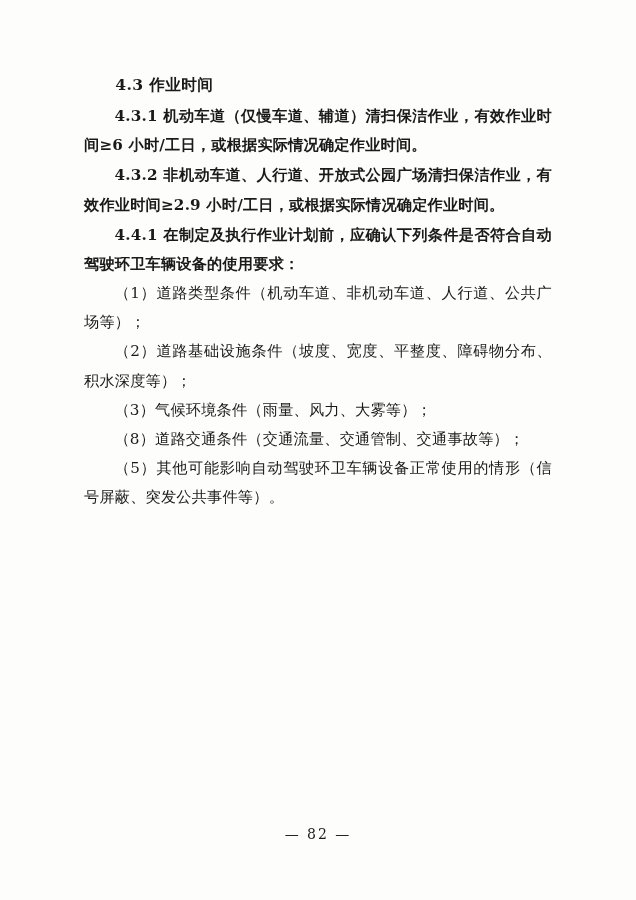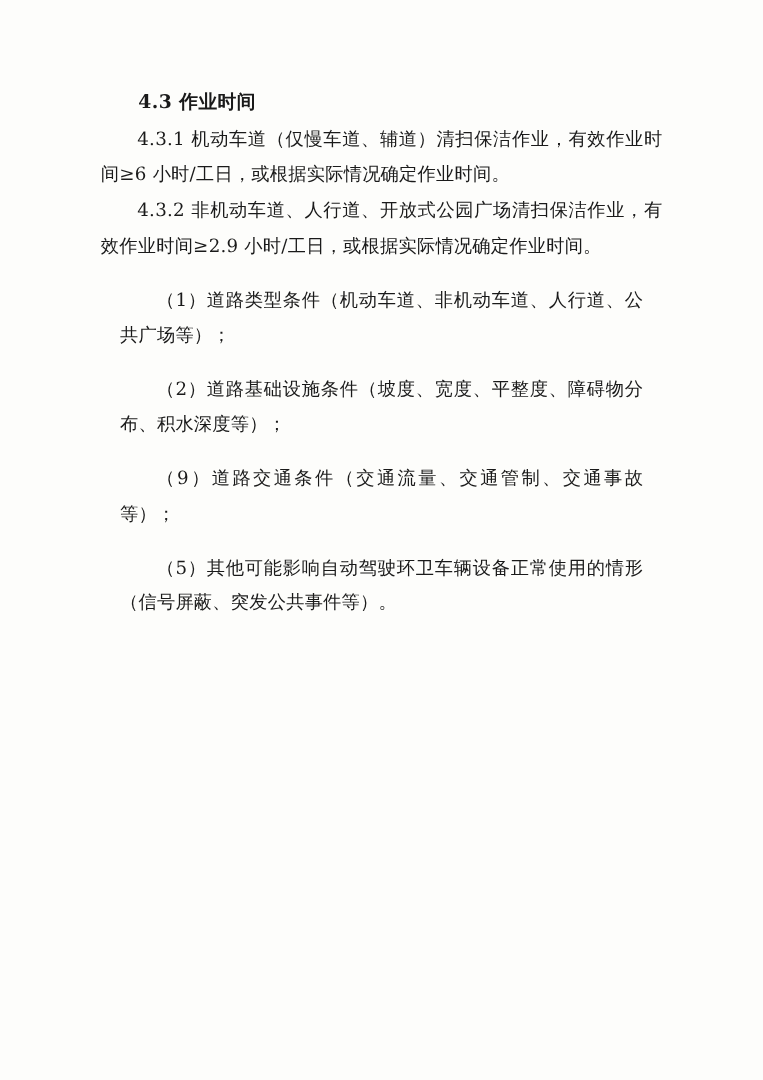--- a/index.html
+++ b/index.html
@@ -36,26 +36,27 @@
     letter-spacing: 0.4px;
   }
   .heading-spaced {
     margin-top: 22px;
   }
   .para {
     margin: 0;
     text-indent: 2em;
     text-align: justify;
     text-justify: inter-ideograph;
+    font-weight: bold;
   }
   .para + .para {
     margin-top: 1px;
   }
   .list-para {
-    margin: 16px;
+    margin: 0;
     text-indent: 2em;
     text-align: justify;
     text-justify: inter-ideograph;
   }
   .footer {
     position: absolute;
     left: 0;
     right: 0;
     bottom: 58px;
     text-align: center;
@@ -73,27 +74,32 @@
 <div class="page">
   <div class="doc-body">
 
     <p class="heading">4.3 作业时间</p>
 
     <p class="para">4.3.1 机动车道（仅慢车道、辅道）清扫保洁作业，有效作业时间≥6 小时/工日，或根据实际情况确定作业时间。</p>
 
     <p class="para">4.3.2 非机动车道、人行道、开放式公园广场清扫保洁作业，有效作业时间≥2.9 小时/工日，或根据实际情况确定作业时间。</p>
 
 
+    <p class="para">4.4.1 在制定及执行作业计划前，应确认下列条件是否符合自动驾驶环卫车辆设备的使用要求：</p>
 
     <p class="list-para">（1）道路类型条件（机动车道、非机动车道、人行道、公共广场等）；</p>
 
     <p class="list-para">（2）道路基础设施条件（坡度、宽度、平整度、障碍物分布、积水深度等）；</p>
 
+    <p class="list-para">（3）气候环境条件（雨量、风力、大雾等）；</p>
 
-    <p class="list-para">（9）道路交通条件（交通流量、交通管制、交通事故等）；</p>
+    <p class="list-para">（8）道路交通条件（交通流量、交通管制、交通事故等）；</p>
 
     <p class="list-para">（5）其他可能影响自动驾驶环卫车辆设备正常使用的情形（信号屏蔽、突发公共事件等）。</p>
 
 
 
   </div>
 
+  <div class="footer">
+    <span class="page-num-wrap">— 82 —</span>
+  </div>
 </div>
 
 </body></html>

